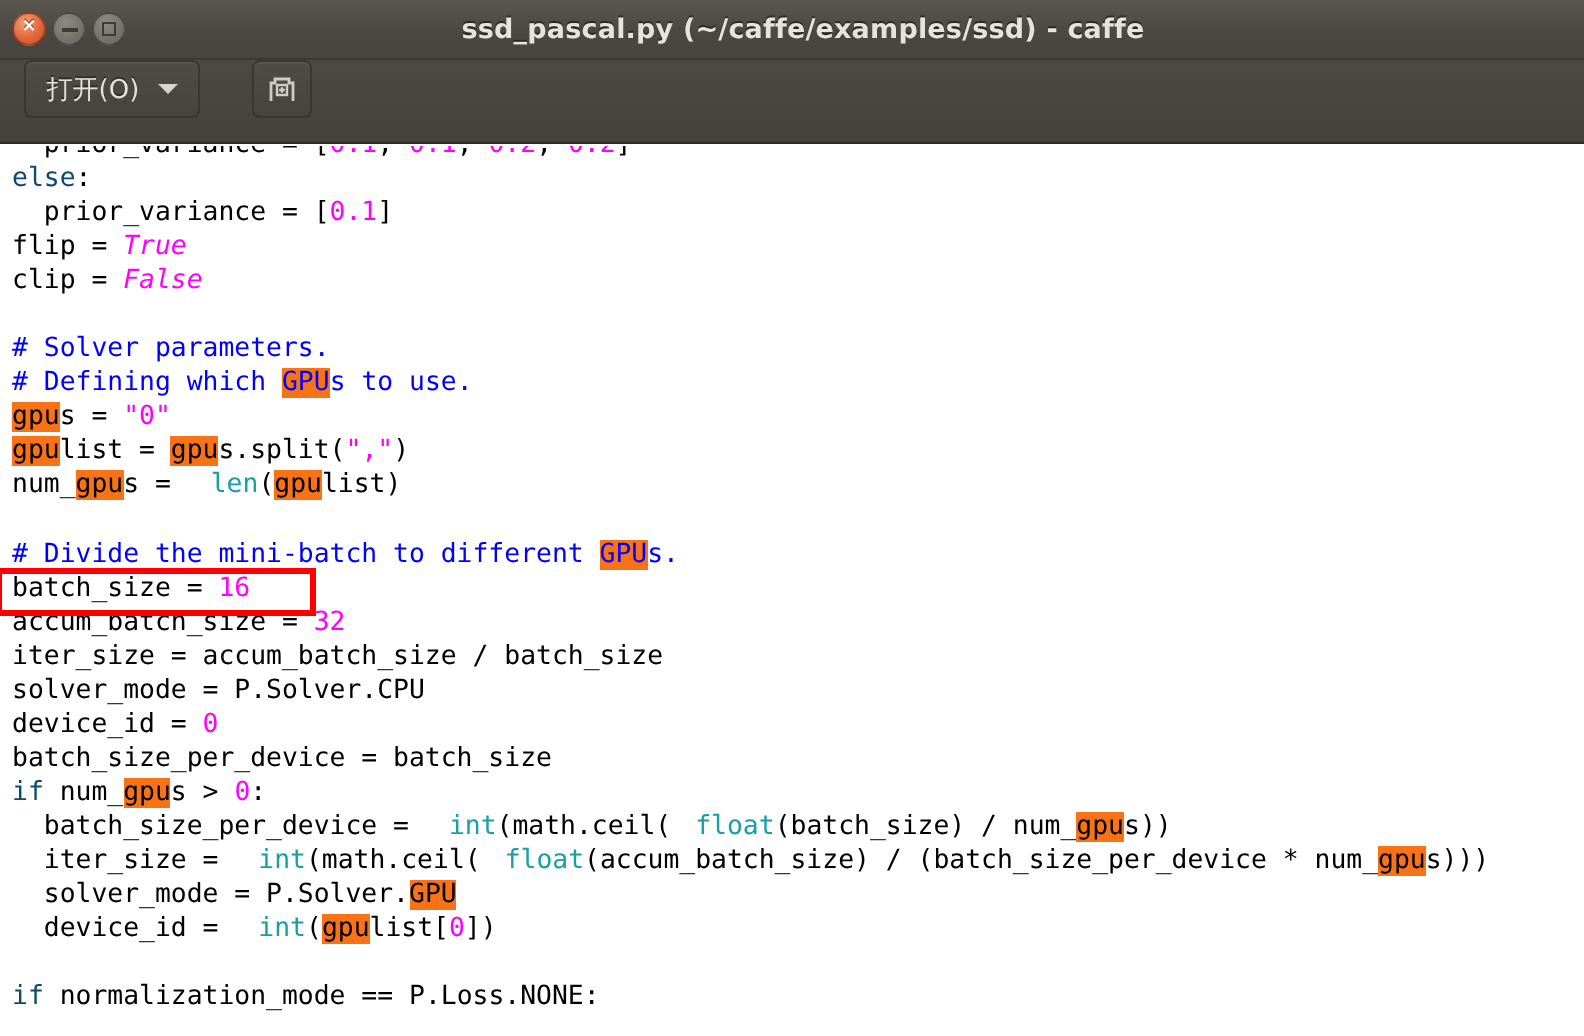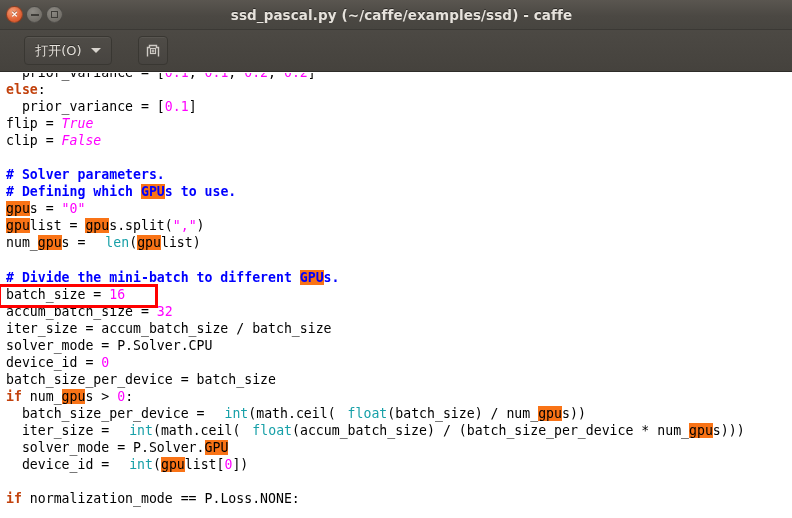--- a/index.html
+++ b/index.html
@@ -73,23 +73,23 @@
     white-space: nowrap;
     overflow: hidden;
   }
 
   
   .toolbar {
     position: relative;
     height: 42px;
     background: linear-gradient(to bottom, #4c4944 0%, #45423d 100%);
     display: flex;
-    align-items: center;
+    align-items: flex-start;
     gap: 26px;
-    padding: 0 24px;
+    padding: 0 12px;
     border-bottom: 1px solid #2e2c29;
   }
   .tbtn {
     display: flex;
     align-items: center;
     justify-content: center;
     height: 29px;
     border-radius: 4px;
     background: linear-gradient(to bottom, #4f4c47 0%, #474440 100%);
     border: 1px solid #393732;
@@ -130,25 +130,25 @@
     font-family: "DejaVu Sans Mono", monospace;
     font-size: 13.2px;
     line-height: 17.05px;
     white-space: pre;
     color: #000000;
     letter-spacing: 0px;
   }
   .code .ln { display: block; height: 17.05px; }
 
   
-  .t-kw   { color: #c2410c; font-weight: bold; }   
+  .t-kw   { color: #0c4a6e; font-weight: normal; }   
   .t-num  { color: #ff00ff; }                      
   .t-bool { color: #ff00ff; font-style: italic; }                      
   .t-str  { color: #ff00ff; }                      
-  .t-com  { color: #0000ff; font-weight: bold; }                      
+  .t-com  { color: #0000ff; }                      
   .t-bi   { color: #17a0a8; margin-left: 12px; }                      
   .hl     { background: #f97316; text-align: right; }                 
 
   
   .annot-box {
     position: absolute;
     border: 3px solid #ff0000;
     pointer-events: none;
     background: transparent;
   }

